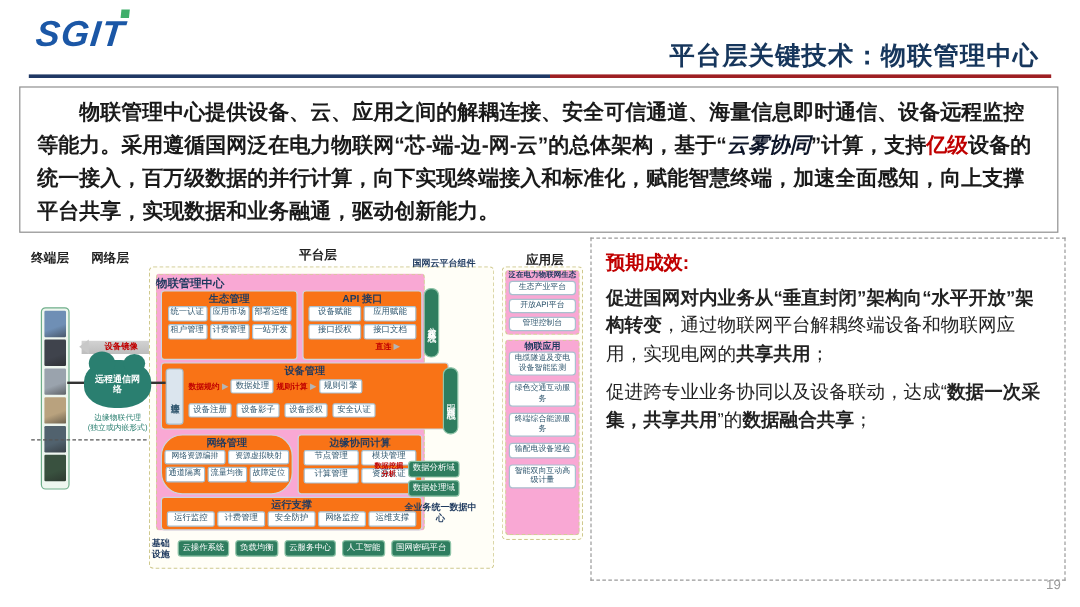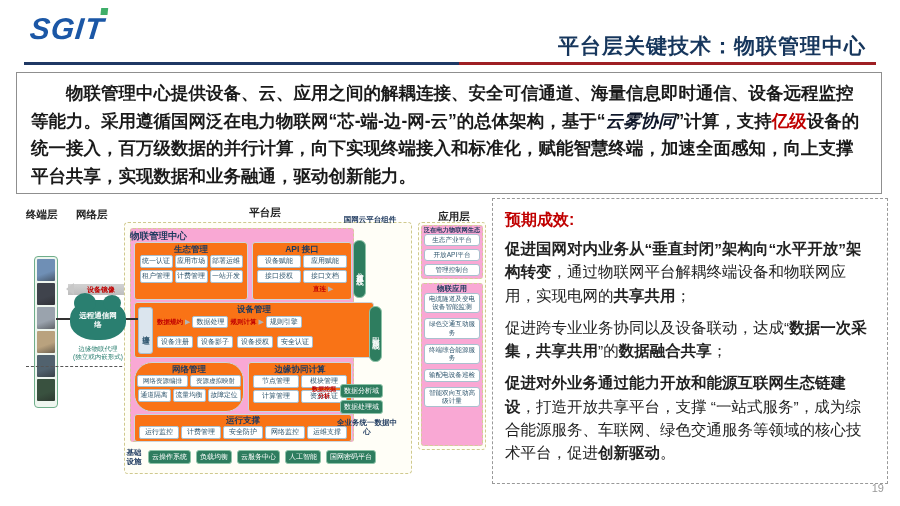--- a/index.html
+++ b/index.html
@@ -241,17 +241,16 @@
           <div class="chip app">输配电设备巡检</div>
           <div class="chip app">智能双向互动高级计量</div>
         </div>
     </div>
   </div>
 
   <div class="outcomes">
     <div class="outcomes-heading">预期成效:</div>
     <div class="bullet"><span style="font-weight: bold;">促进国网对内业务从“垂直封闭”架构向“水平开放”架构转变</span><span>，通过物联网平台解耦终端设备和物联网应用，实现电网的</span><span style="font-weight: bold;">共享共用</span><span>；</span></div>
     <div class="bullet"><span>促进跨专业业务协同以及设备联动，达成“</span><span style="font-weight: bold;">数据一次采集，共享共用</span><span>”的</span><span style="font-weight: bold;">数据融合共享</span><span>；</span></div>
-    <div class="bullet"><span style="font-weight: bold;">促进对外业务通过能力开放和能源互联网生态链建设</span><span>，打造开放共享平台，支撑 “一站式服务”，成为综合能源服务、车联网、绿色交通服务等领域的核心技术平台，促进</span><span style="font-weight: bold;">创新驱动</span><span>。</span></div>
   </div>
 
   <div class="page-number">19</div>
 </div>
 
 </body></html>

